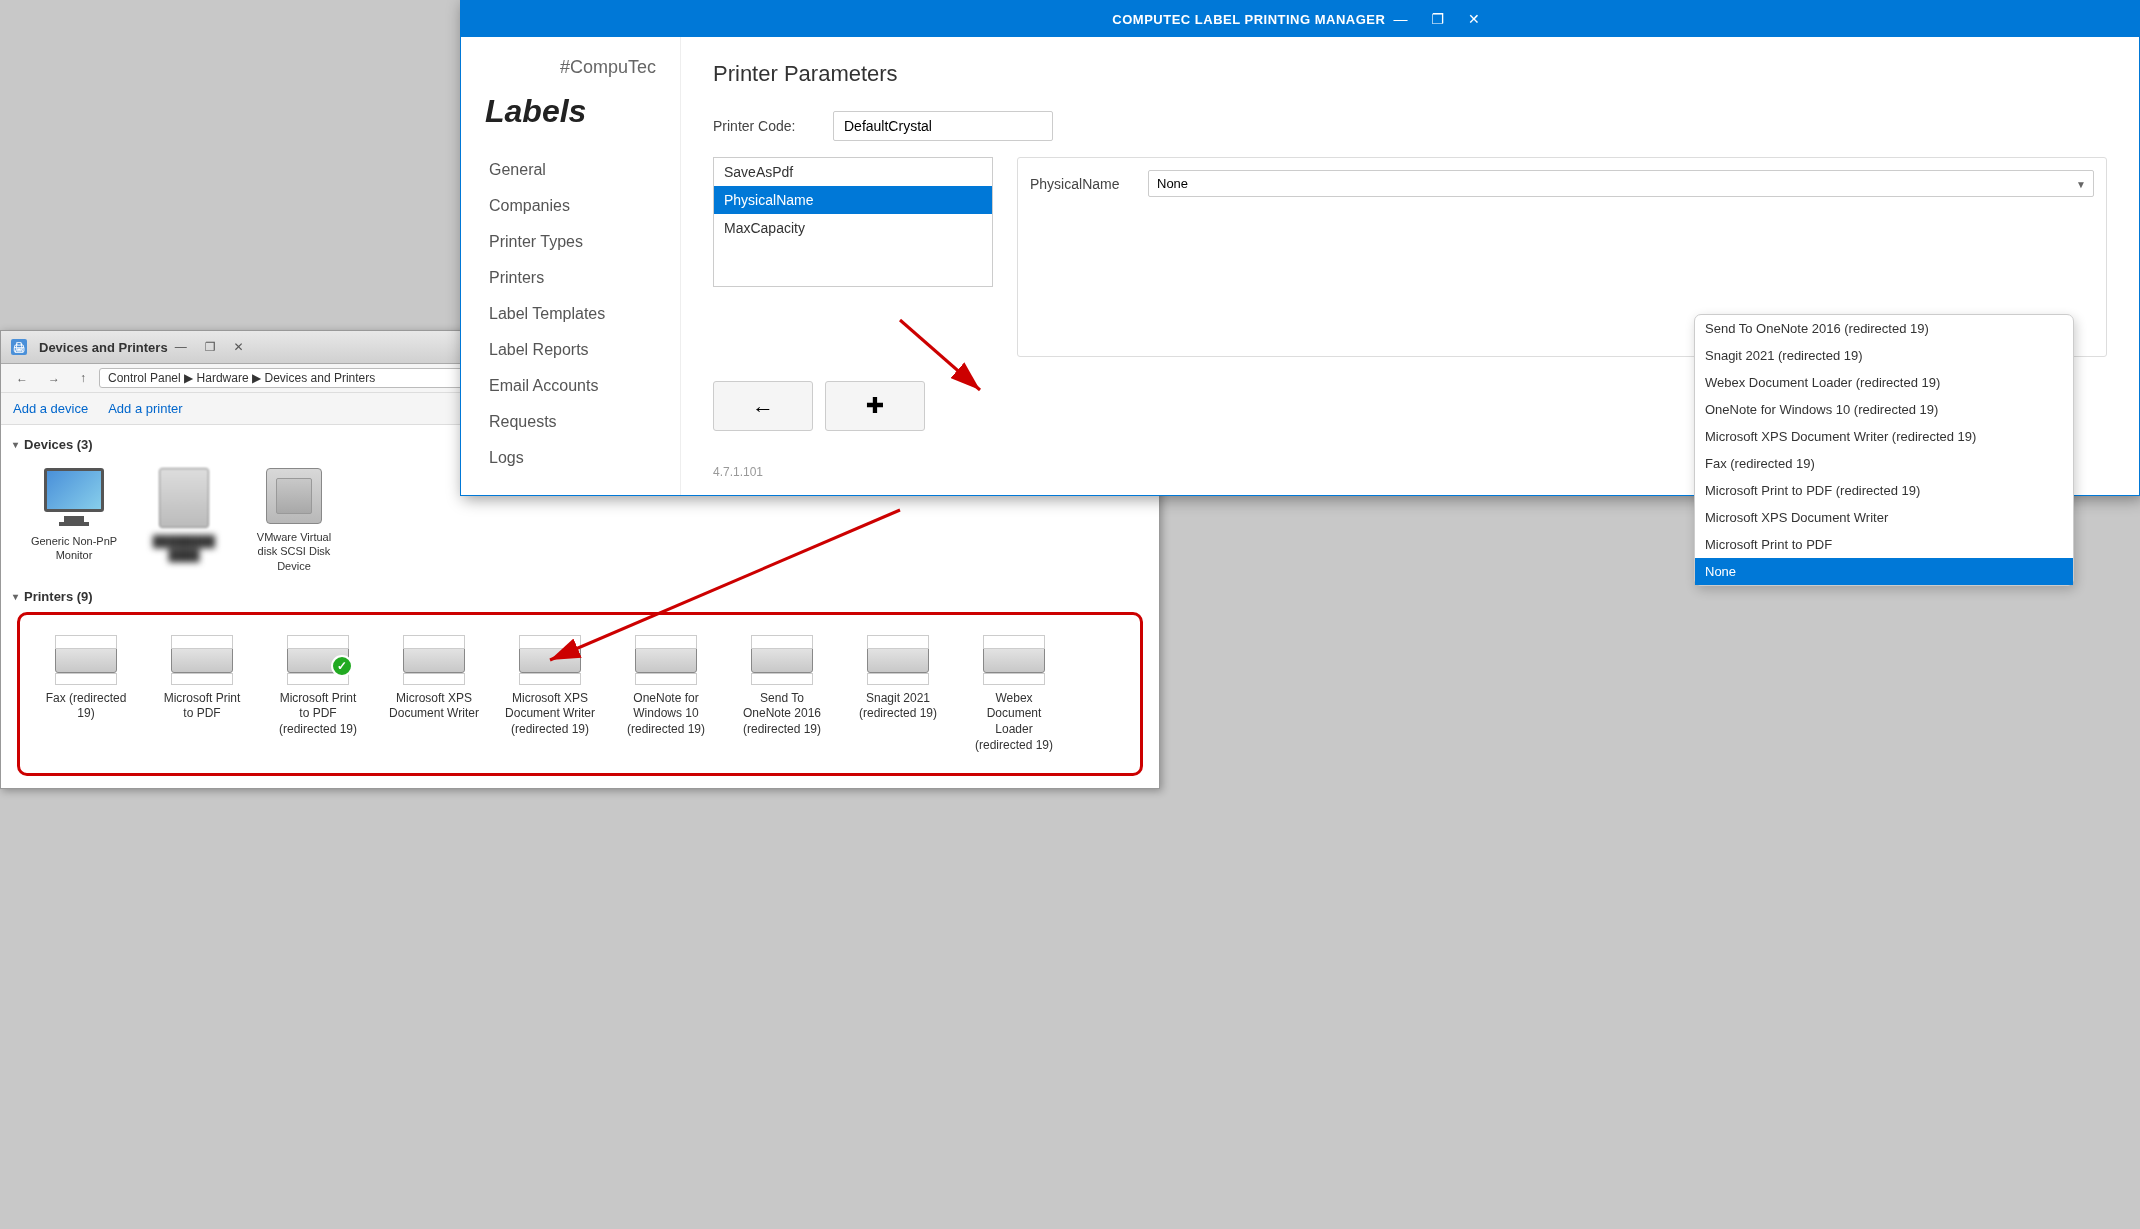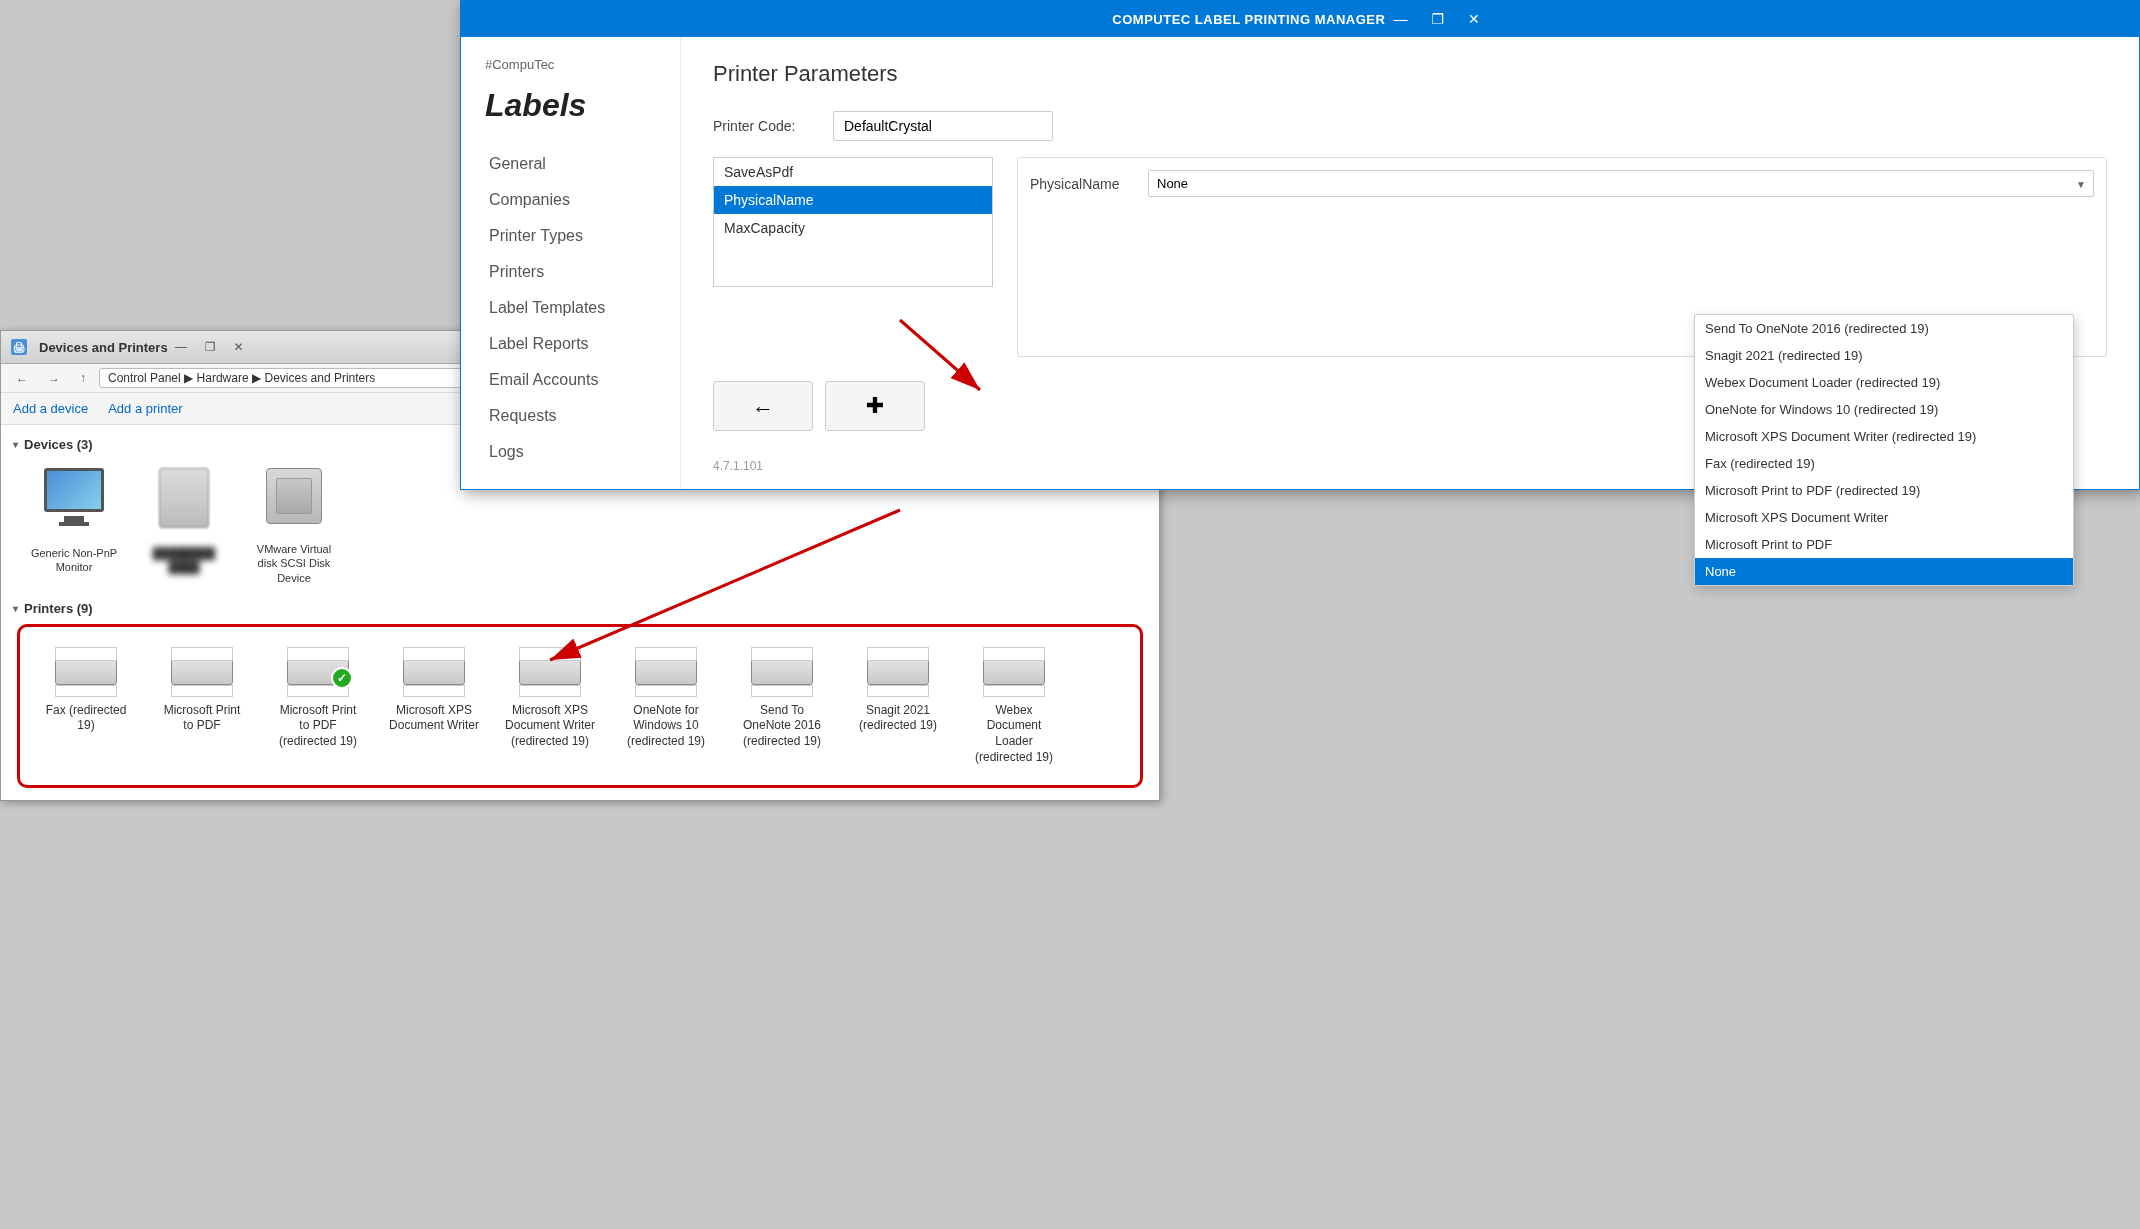--- a/index.html
+++ b/index.html
@@ -105,21 +105,21 @@
     .devices-grid {
       display: flex;
       gap: 20px;
       padding: 12px 16px;
       flex-wrap: wrap;
     }
     .device-item {
       display: flex;
       flex-direction: column;
       align-items: center;
-      gap: 18px;
+      gap: 6px;
       width: 90px;
     }
     .device-label {
       font-size: 11px;
       text-align: center;
       color: #333;
       line-height: 1.3;
     }
 
     
@@ -193,22 +193,23 @@
     .sidebar {
       width: 220px;
       background: white;
       padding: 20px 24px;
       border-right: 1px solid #eee;
     }
     .brand-section {
       margin-bottom: 24px;
     }
     .brand-hashtag {
-      font-size: 13px;
+      font-size: 18px;
       color: #666;
+      text-align: right;
     }
     .brand-name {
       font-size: 32px;
       font-weight: 900;
       color: #222;
       font-style: italic;
       line-height: 1.1;
       margin-top: 16px;
     }
     .nav-menu {
@@ -309,21 +310,21 @@
     
     .dropdown-overlay {
       position: absolute;
       top: 156px;
       right: 32px;
       width: 380px;
       background: white;
       border: 1px solid #ccc;
       box-shadow: 2px 4px 12px rgba(0,0,0,0.2);
       z-index: 100;
-      border-radius: 2px;
+      border-radius: 7px;
     }
     .dropdown-item {
       padding: 6px 10px;
       font-size: 13px;
       color: #333;
       cursor: pointer;
     }
     .dropdown-item.selected { background: #0078d7; color: white; }
 
     .action-buttons {

